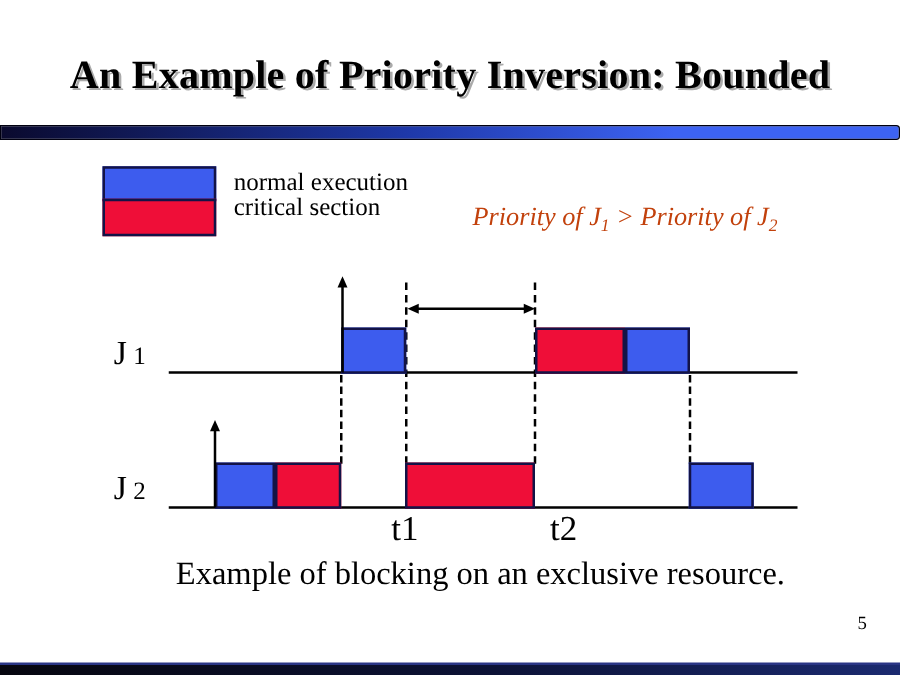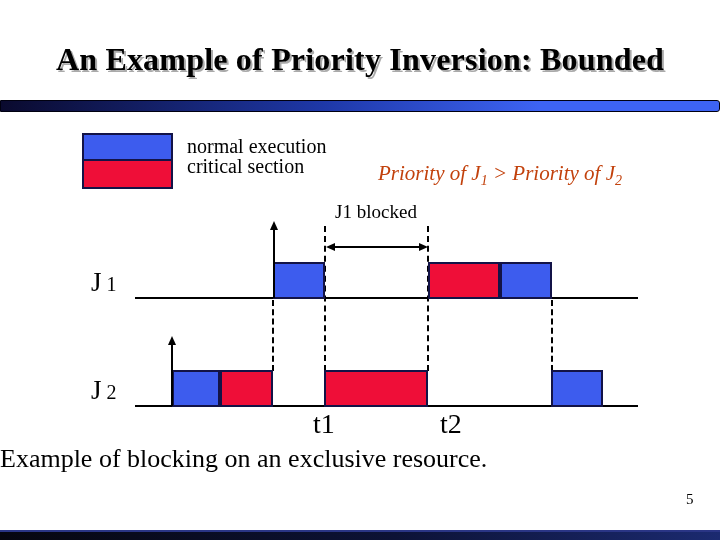--- a/index.html
+++ b/index.html
@@ -31,21 +31,21 @@
   .priority-note sub{font-size:14px;line-height:0;}
   .blocked-label{position:absolute;left:276px;top:201px;width:200px;text-align:center;font-size:19px;color:#000;}
   .j-label{position:absolute;left:91px;font-size:27px;color:#000;white-space:nowrap;}
   .j-label .jsub{font-size:20px;margin-left:5px;}
   .j1-label{top:267px;}
   .j2-label{top:375px;}
   .t-label{position:absolute;top:408px;font-size:28px;color:#000;}
   .t1-label{left:313px;}
   .t2-label{left:440px;}
   .caption{
-    position:absolute;top:444px;left:0;width:628px;text-align:left;
+    position:absolute;top:444px;left:0;width:628px;text-align:right;
     font-size:26px;color:#000;margin:0;
   }
   .page-number{position:absolute;left:686px;top:491px;font-size:15px;color:#000;}
   .footer-text{position:absolute;left:8px;top:508px;font-size:12px;color:#000;font-family:"Liberation Serif",serif;}
   .bottom-bar{
     position:absolute;left:0;top:530px;width:720px;height:10px;
     border-top:2px solid #2a3585;
     background:linear-gradient(90deg,#06060f 0%,#0c1236 55%,#1b2a70 100%);
     box-sizing:border-box;
   }
@@ -59,21 +59,20 @@
 
   <div class="top-bar"></div>
 
   <div class="legend-swatch swatch-normal" style="background: rgb(61, 92, 238);"></div>
   <div class="legend-swatch swatch-critical" style="background: rgb(239, 14, 56);"></div>
   <div class="legend-label label-normal">normal execution</div>
   <div class="legend-label label-critical">critical section</div>
 
   <div class="priority-note"><span>Priority of J</span><sub>1</sub><span> &gt; Priority of J</span><sub>2</sub></div>
 
-  <div class="blocked-label">J1 blocked</div>
 
   <div id="diagram-layer" class="abs" style="left:0;top:0;width:720px;height:540px;">
       <div class="abs" style="left: 272px; top: 300px; width: 0px; height: 71px; border-left: 2px dashed rgb(0, 0, 0);"></div>
       <div class="abs" style="left: 324px; top: 226px; width: 0px; height: 145px; border-left: 2px dashed rgb(0, 0, 0);"></div>
       <div class="abs" style="left: 427px; top: 226px; width: 0px; height: 145px; border-left: 2px dashed rgb(0, 0, 0);"></div>
       <div class="abs" style="left: 551px; top: 300px; width: 0px; height: 71px; border-left: 2px dashed rgb(0, 0, 0);"></div>
       <div class="abs" style="left: 135px; top: 297px; width: 503px; height: 2px; background: rgb(0, 0, 0);"></div>
       <div class="abs" style="left: 135px; top: 405px; width: 503px; height: 2px; background: rgb(0, 0, 0);"></div>
       <div class="abs" style="left: 273px; top: 262px; width: 52px; height: 37px; background: rgb(61, 92, 238); border: 2px solid rgb(19, 19, 71);"></div>
       <div class="abs" style="left: 428px; top: 262px; width: 72px; height: 37px; background: rgb(239, 14, 56); border: 2px solid rgb(19, 19, 71);"></div>

